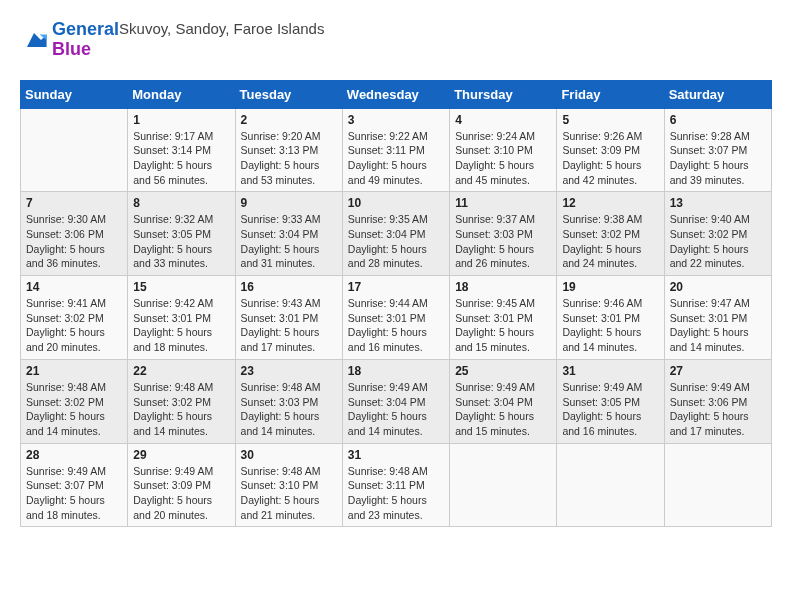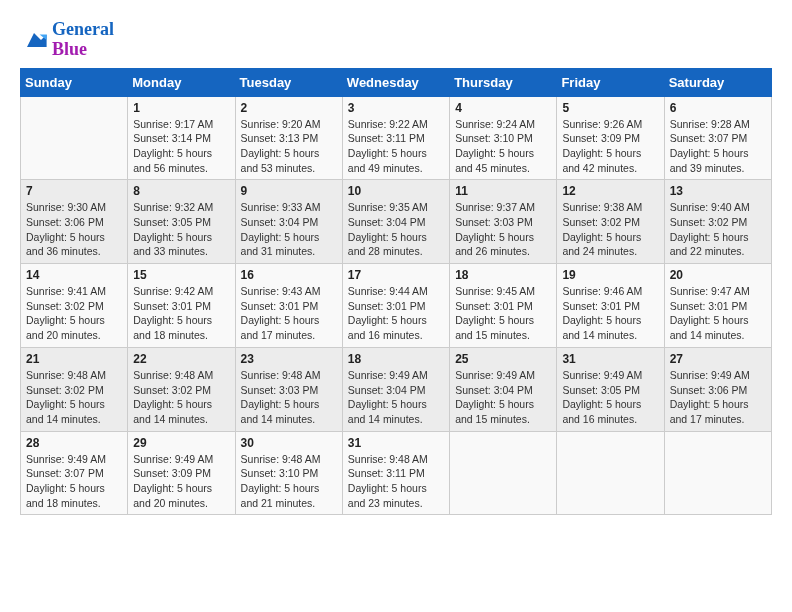--- a/index.html
+++ b/index.html
@@ -8,21 +8,20 @@
       background: #fff;
       width: 792px;
       min-height: 612px;
       padding: 20px;
     }
     .header {
       display: flex;
       justify-content: flex-start;
       align-items: flex-start;
       margin-bottom: 4px;
-      font-family: Liberation Serif, serif;
     }
     .logo {
       display: flex;
       align-items: center;
       gap: 4px;
     }
     .logo-text {
       font-size: 18px;
       font-weight: bold;
       color: #333;
@@ -44,21 +43,21 @@
       color: #222;
       line-height: 1.1;
     }
     .subtitle {
       font-size: 15px;
       color: #444;
     }
     table {
       width: 100%;
       border-collapse: collapse;
-      margin-top: 8px;
+      margin-top: 20px;
     }
     thead tr th {
       background-color: #1565c0;
       color: #fff;
       font-size: 13px;
       font-weight: bold;
       padding: 6px 4px;
       text-align: left;
       border: 1px solid #1565c0;
     }
@@ -100,20 +99,21 @@
     <svg class="logo-icon" viewBox="0 0 40 40" xmlns="http://www.w3.org/2000/svg">
       <polygon points="10,30 20,10 30,20 38,12 38,30" fill="#1565c0"></polygon>
       <polygon points="28,12 38,12 38,20" fill="#42a5f5"></polygon>
     </svg>
     <div class="logo-text">
       <div><span>General</span></div>
       <div><span style="color:#a21caf">Blue</span></div>
     </div>
   </div>
   <div class="title-section">
+    <div class="subtitle">Skuvoy, Sandoy, Faroe Islands</div>
   </div>
 </div>
 
 <table>
   <thead>
     <tr id="header-row">
     <th>Sunday</th>
         <th>Monday</th>
         <th>Tuesday</th>
         <th>Wednesday</th>

